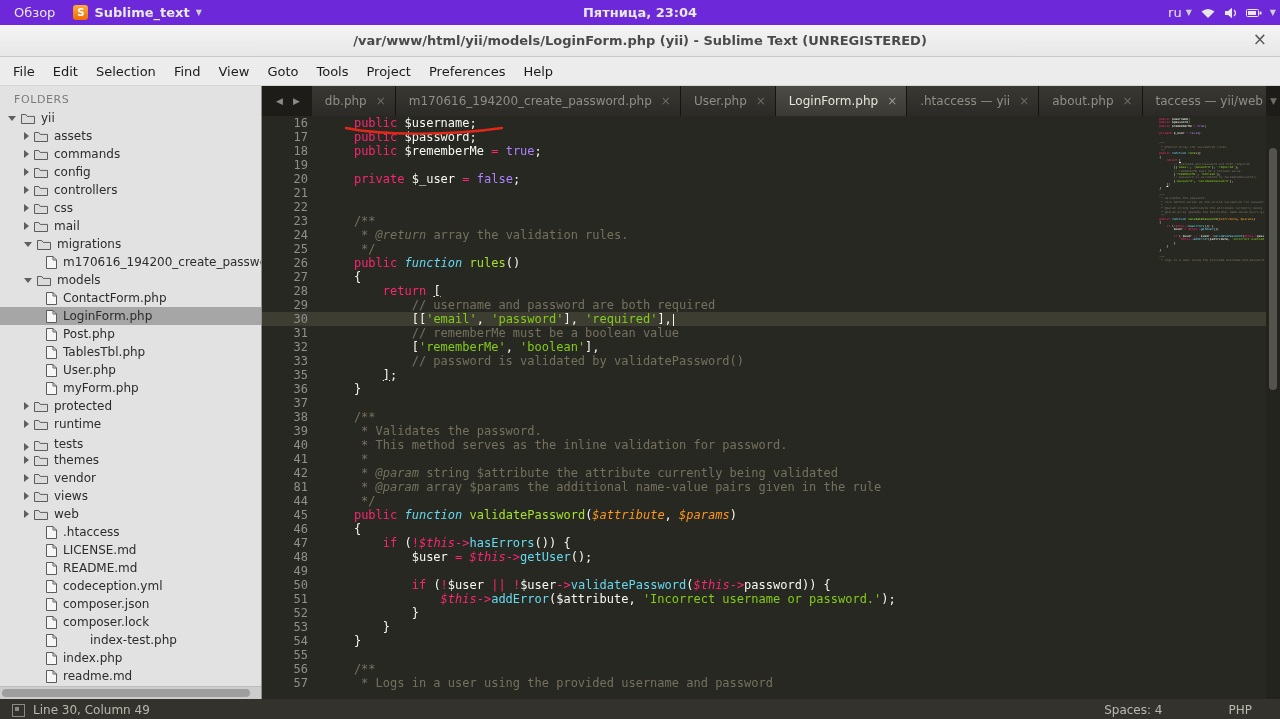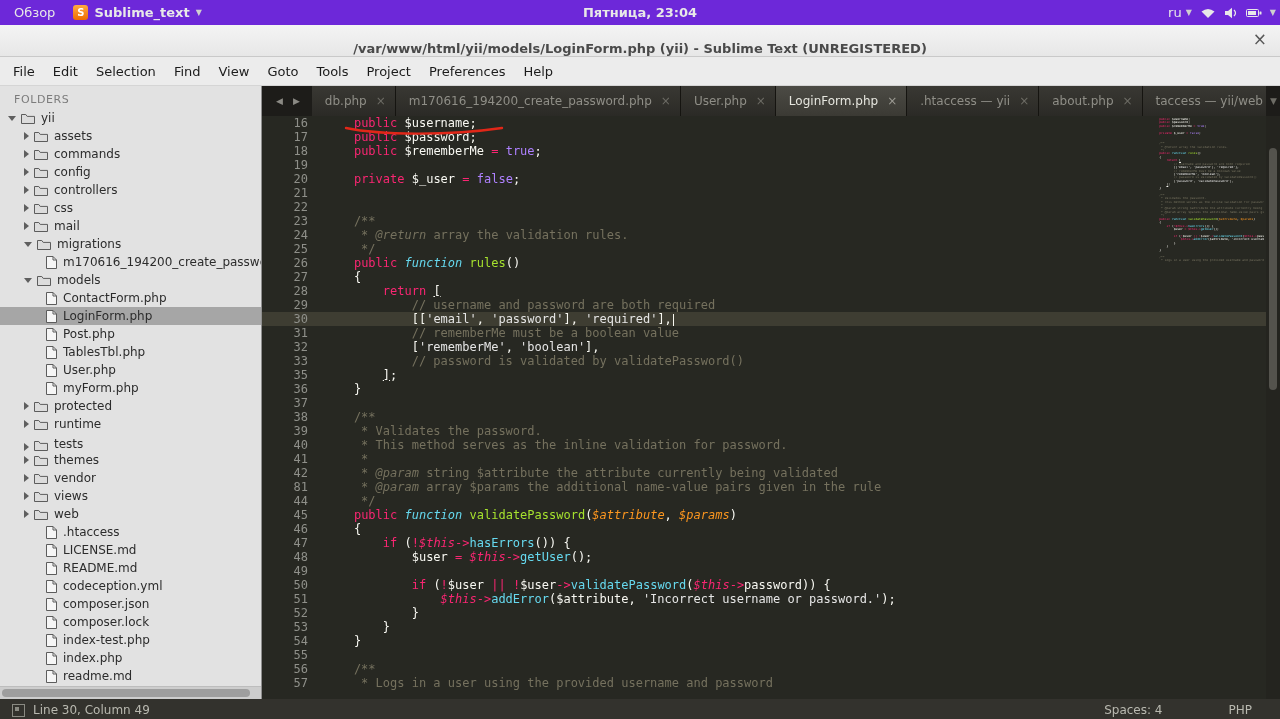--- a/index.html
+++ b/index.html
@@ -13,21 +13,21 @@
   .gb-appmenu{display:flex;align-items:center;gap:6px;font-weight:bold;}
   .app-ico{width:15px;height:15px;border-radius:3px;background:linear-gradient(#ffab40,#ef6c00);
            color:#fff;font-size:10px;font-weight:bold;display:flex;align-items:center;justify-content:center;}
   .gb-center{position:absolute;left:0;right:0;text-align:center;font-weight:bold;pointer-events:none;}
   .gb-right{margin-left:auto;display:flex;align-items:center;gap:8px;padding-right:4px;z-index:2;}
   .caret{font-size:8px;color:#cfcfcf;}
   .sysicon svg{display:block;}
 
   
   .title-bar{height:31px;background:linear-gradient(#f4f4f4,#e7e7e7);border-bottom:1px solid #c9c9c9;
-             display:flex;align-items:flex-end;justify-content:center;position:relative;
+             display:flex;align-items:center;justify-content:center;position:relative;
              color:#4a4a4a;font-size:13px;font-weight:bold;}
   .win-close{position:absolute;right:13px;top:4px;color:#585858;font-size:17px;font-weight:normal;cursor:default;}
 
   
   .menu-bar{height:28px;background:#ececec;border-bottom:1px solid #d5d5d5;display:flex;align-items:center;
             padding-left:4px;font-size:13px;color:#1b1b1b;}
   .menu-item{padding:0 9px;}
 
   
   .main{display:flex;height:613px;}
@@ -61,21 +61,21 @@
 
   
   .editor-wrap{flex:1;position:relative;background:#272822;overflow:hidden;
                font-family:"DejaVu Sans Mono",monospace;font-size:12px;line-height:14px;}
   .code-lines{position:absolute;top:0;left:0;right:0;}
   .code-row{display:flex;height:14px;white-space:pre;}
   .code-row.current{background:#3e3d32;}
   .ln{width:46px;text-align:right;padding-right:17px;color:#8f908a;flex:none;}
   .code-text{flex:1;}
   .tok.pl{color:#f8f8f2}.tok.kw{color:#f92672}.tok.kwi{color:#66d9ef;font-style:italic}
-  .tok.fn{color:#66d9ef}.tok.fnd{color:#a6e22e}.tok.str{color:#e5e5e5}
+  .tok.fn{color:#66d9ef}.tok.fnd{color:#a6e22e}.tok.str{color:#84cc16}
   .tok.cm{color:#75715e}.tok.cmt{color:#75715e;font-style:italic}.tok.cons{color:#ae81ff}
   .tok.par{color:#fd971f;font-style:italic}.tok.th{color:#f92672;font-style:italic}
   .tok.ul{text-decoration:underline;}
   .cursor{display:inline-block;width:1px;height:12px;background:#f8f8f0;vertical-align:text-bottom;margin-left:1px;
           animation:blink 1s steps(1) infinite;}
   @keyframes blink{50%{opacity:0;}}
 
   
   .minimap{position:absolute;top:2px;right:16px;width:112px;font-size:3px;line-height:3.45px;overflow:hidden;
            font-family:"DejaVu Sans Mono",monospace;max-height:100%;}
@@ -416,21 +416,21 @@
           </div>
           <div class="tree-row file" style="padding-left: 40px;">
             <span class="ticon">
               <svg width="11" height="13" viewBox="0 0 11 13">
                 <path d="M0.5 0.5 H7 L10.5 4 V12.5 H0.5 Z" fill="#f6f6f6" stroke="#5c5c5c"></path>
                 <path d="M7 0.5 V4 H10.5" fill="none" stroke="#5c5c5c"></path>
               </svg>
             </span>
             <span>composer.lock</span>
           </div>
-          <div class="tree-row file" style="padding-left: 40px;">
+          <div class="tree-row file" style="padding-left: 40px; gap: 27px;">
             <span class="ticon">
               <svg width="11" height="13" viewBox="0 0 11 13">
                 <path d="M0.5 0.5 H7 L10.5 4 V12.5 H0.5 Z" fill="#f6f6f6" stroke="#5c5c5c"></path>
                 <path d="M7 0.5 V4 H10.5" fill="none" stroke="#5c5c5c"></path>
               </svg>
             </span>
             <span>index-test.php</span>
           </div>
           <div class="tree-row file" style="padding-left: 40px;">
             <span class="ticon">

